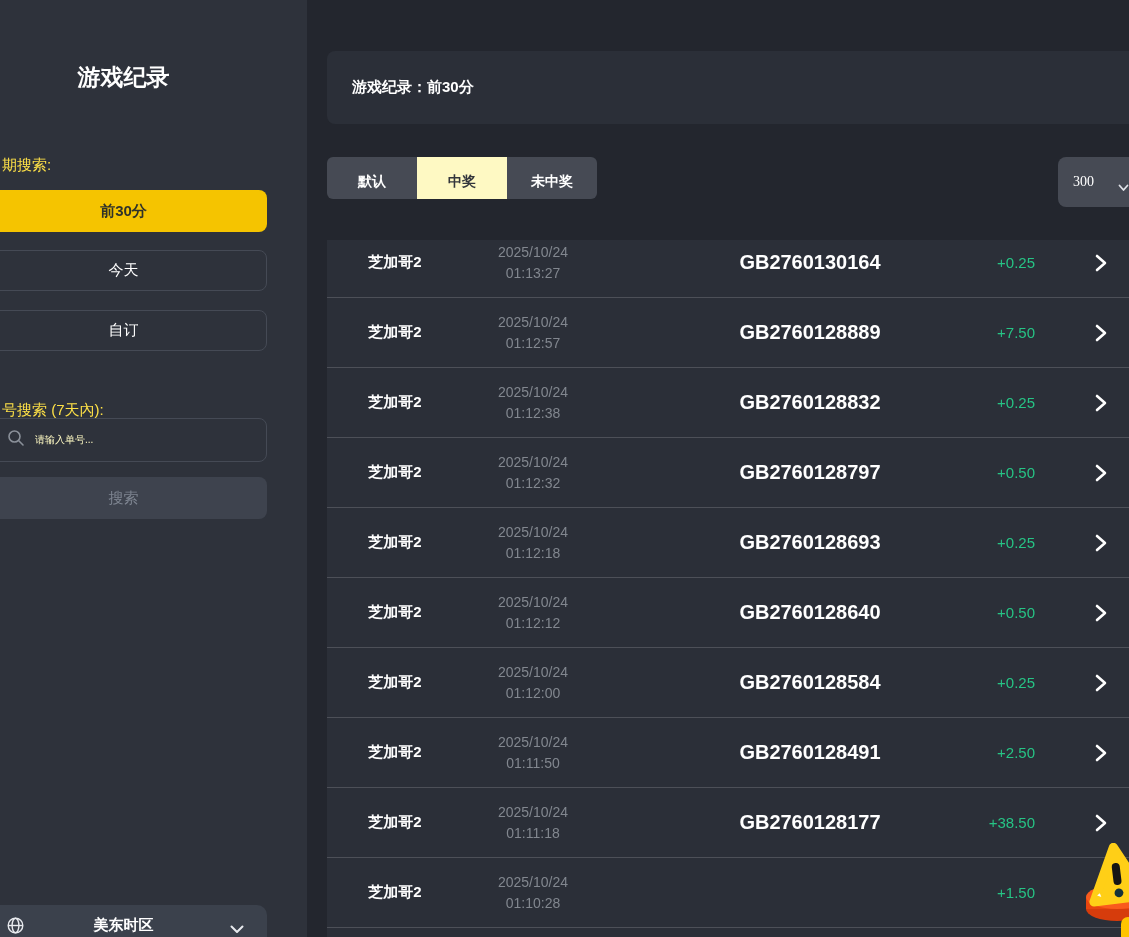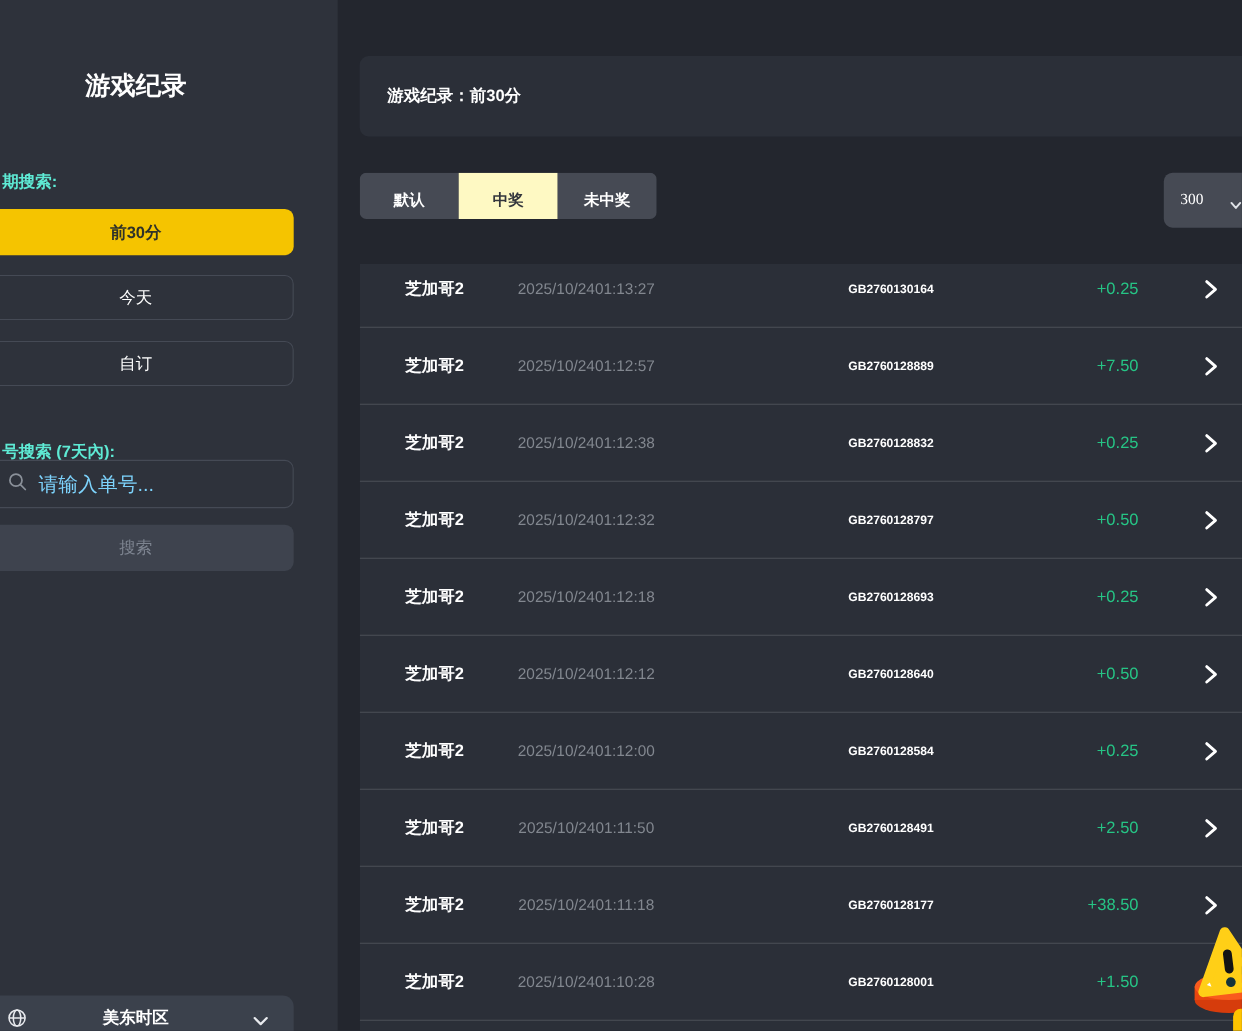--- a/index.html
+++ b/index.html
@@ -13,39 +13,39 @@
   
   .sidebar {
     position:absolute; left:0; top:0; width:307px; height:937px;
     background:#2e323b;
   }
   .sb-title {
     position:absolute; left:-20px; top:62px; width:287px;
     text-align:center; font-size:23px; font-weight:700; color:#fff;
   }
   .sb-label {
-    position:absolute; left:2px; font-size:15px; font-weight:700; color:#5eead4;
+    position:absolute; left:2px; font-size:15px; font-weight:400; color:#fde047;
   }
   .sb-label.period { top:156px; }
   .sb-label.order  { top:401px; }
   .sb-btn {
     position:absolute; left:-20px; width:287px; height:42px;
     border-radius:8px; display:flex; align-items:center; justify-content:center;
     font-size:15px; cursor:pointer;
   }
   .sb-btn.yellow { top:190px; background:#f5c400; color:#2f3229; font-weight:700; }
   .sb-btn.ghost  { background:transparent; border:1px solid #454a55; color:#fff; height:41px; }
   .sb-btn.today  { top:250px; }
   .sb-btn.custom { top:310px; }
   .sb-input {
     position:absolute; left:-20px; top:418px; width:287px; height:44px;
     border:1px solid #454a55; border-radius:8px;
     display:flex; align-items:center; padding-left:26px; gap:10px;
   }
-  .sb-input .ph { color:#7dd3fc; font-size:18px; }
+  .sb-input .ph { color:#fef9c3; font-size:10px; }
   .sb-search {
     position:absolute; left:-20px; top:477px; width:287px; height:42px;
     background:#3e434e; border:none; border-radius:8px;
     color:#7e8591; font-size:15px; cursor:pointer;
   }
   .tzbox {
     position:absolute; left:-20px; top:905px; width:287px; height:40px;
     background:#3b414c; border-radius:10px 10px 0 0;
     display:flex; align-items:center;
   }
@@ -83,23 +83,23 @@
     overflow:hidden;
   }
   .list-inner { margin-top:-12px; background:#2b2f38; }
   .row {
     position:relative; height:70px;
     border-bottom:1px solid rgba(255,255,255,0.16);
   }
   .row.filler { border-bottom:none; }
   .cell { position:absolute; top:0; height:100%; display:flex; align-items:center; }
   .c-name   { left:20px;  width:96px;  justify-content:center; font-weight:700; font-size:15px; color:#fff;text-align:right; }
-  .c-dt     { left:146px; width:120px; flex-direction:row; justify-content:center;
+  .c-dt     { left:146px; width:120px; flex-direction:column; justify-content:center;
               color:#82878f; font-size:14px; line-height:21px; text-align:center; }
-  .c-order  { left:383px; width:200px; justify-content:center; font-weight:700; font-size:11px; color:#fff; }
+  .c-order  { left:383px; width:200px; justify-content:center; font-weight:700; font-size:20px; color:#fff; }
   .c-amount { left:560px; width:148px; justify-content:flex-end; font-size:15px; color:#26c485; }
   .c-chev   { left:760px; width:28px; justify-content:center; cursor:pointer; }
   .float-warn { position:absolute; left:1085px; top:843px; }
 </style>
 </head>
 <body>
 
 <div class="sidebar">
   <div class="sb-title">游戏纪录</div>
 
@@ -295,21 +295,20 @@
           </svg>
     </div>
   </div>
 
   <div class="row">
     <div class="cell c-name">芝加哥2</div>
     <div class="cell c-dt">
       <span>2025/10/24</span>
       <span>01:10:28</span>
     </div>
-    <div class="cell c-order">GB2760128001</div>
     <div class="cell c-amount">+1.50</div>
     <div class="cell c-chev">
       <svg width="12" height="18" viewBox="0 0 12 18">
             <polyline points="2,2 10,9 2,16" fill="none" stroke="#fff" stroke-width="2.6" stroke-linecap="round" stroke-linejoin="round"></polyline>
           </svg>
     </div>
   </div>
 <div class="row filler"></div>
     </div>
 </div>

